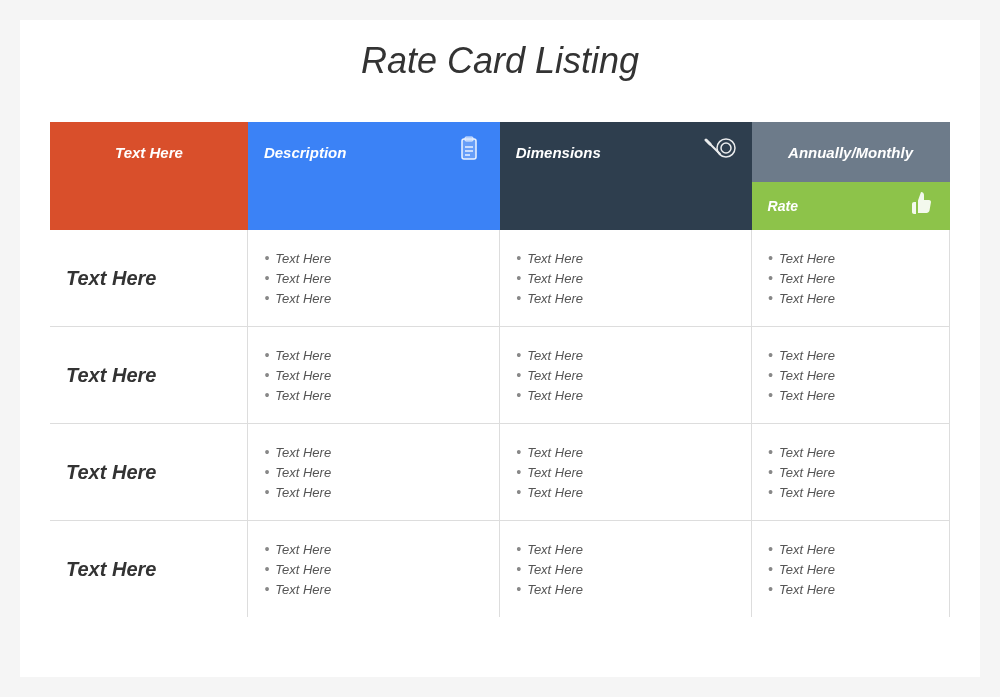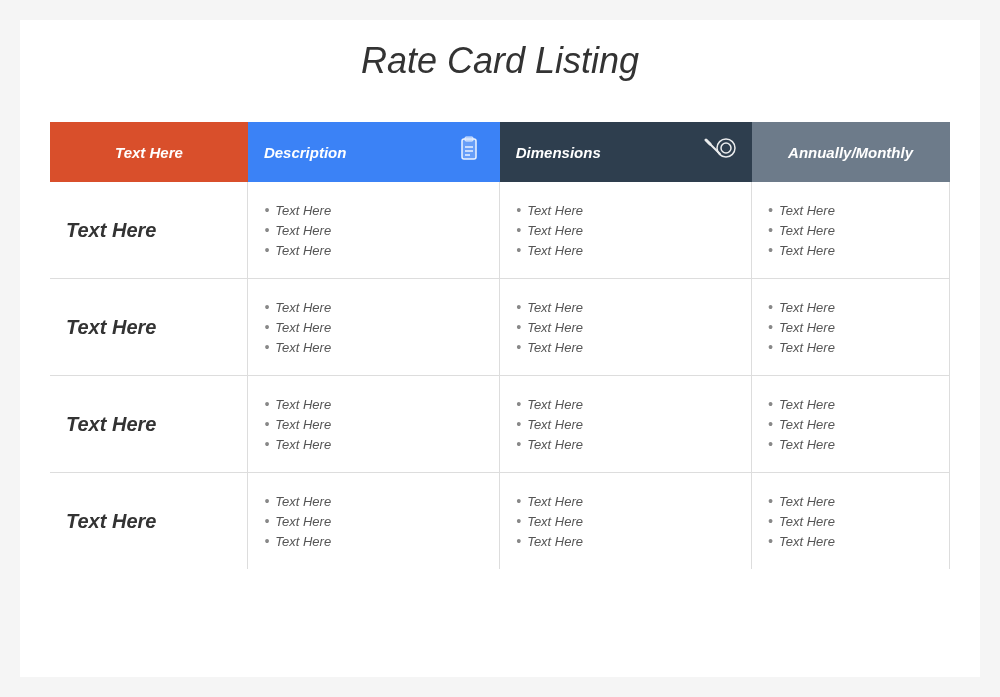--- a/index.html
+++ b/index.html
@@ -173,20 +173,37 @@
                 <line x1="4" y1="6" x2="8" y2="10" stroke="white" stroke-width="3" stroke-linecap="round"></line>
               </svg>
             </span>
           </div>
         </th>
         <th class="th-annually">
           <span>Annually/Monthly</span>
         </th>
       </tr>
 
+      <tr class="header-row-2">
+        <th class="th-name"></th>
+        <th class="th-description"></th>
+        <th class="th-dimensions"></th>
+        <th class="th-rate">
+          <div class="th-rate-wrapper">
+            <span>Rate</span>
+            <span class="header-icon">
+              
+              <svg width="26" height="26" viewBox="0 0 26 26" fill="none" xmlns="http://www.w3.org/2000/svg">
+                <path d="M8 24H6C4.9 24 4 23.1 4 22V14C4 12.9 4.9 12 6 12H8V24Z" fill="white"></path>
+                <path d="M10 10.5L13 2C14.7 2 16 3.3 16 5V10H21C22.1 10 23 10.9 23 12L21.5 20.5C21.2 21.9 19.9 23 18.5 23H10V10.5Z" fill="white"></path>
+              </svg>
+            </span>
+          </div>
+        </th>
+      </tr>
     </thead>
     <tbody id="table-body">
     <tr class="data-row">
           <td class="cell-name">Text Here</td>
           <td class="cell-list">
             <ul>
               <li>Text Here</li>
               <li>Text Here</li>
               <li>Text Here</li>
             </ul>

